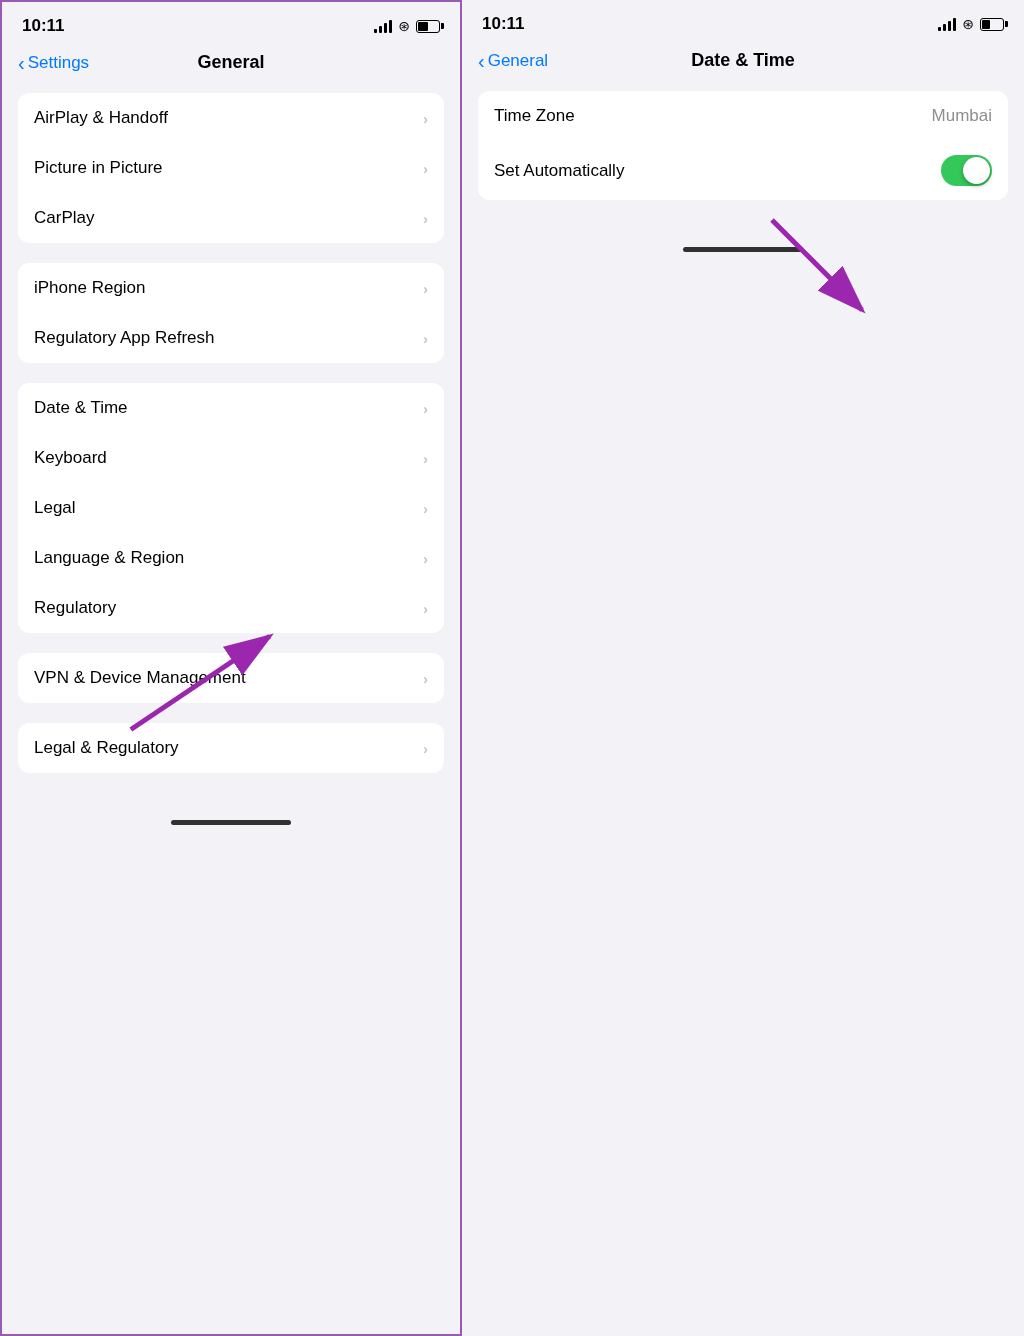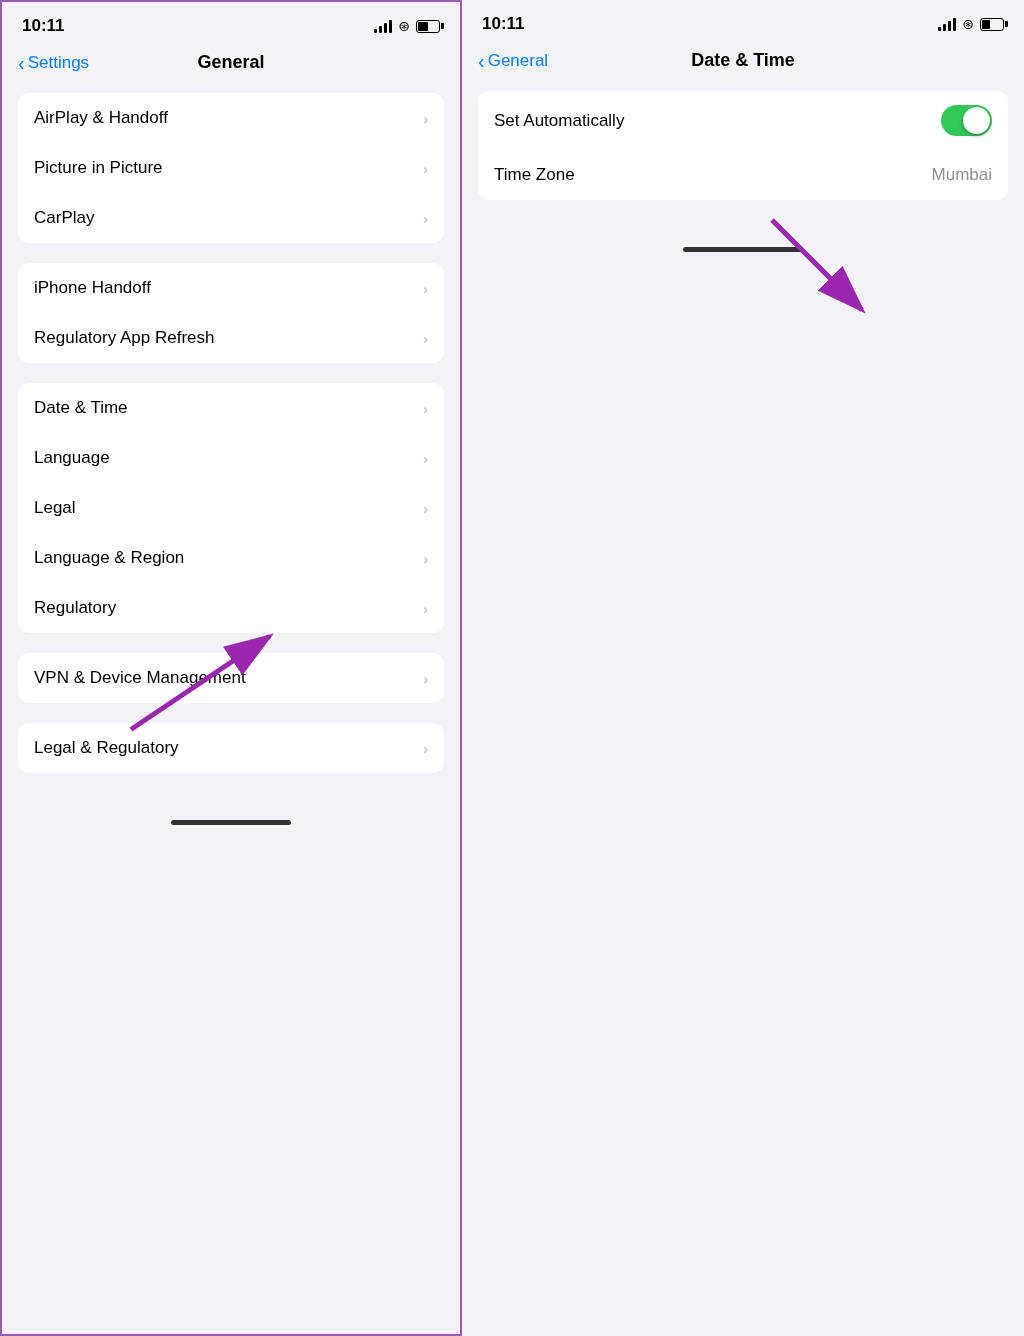--- a/index.html
+++ b/index.html
@@ -285,36 +285,36 @@
           <span class="chevron-right">›</span>
         </div>
         <div class="settings-row">
           <span class="row-label">CarPlay</span>
           <span class="chevron-right">›</span>
         </div>
       </div>
 
       <div class="settings-group">
         <div class="settings-row">
-          <span class="row-label">iPhone Handoff</span>
+          <span class="row-label">iPhone Region</span>
           <span class="chevron-right">›</span>
         </div>
         <div class="settings-row">
           <span class="row-label">Regulatory App Refresh</span>
           <span class="chevron-right">›</span>
         </div>
       </div>
 
       <div class="settings-group">
         <div class="settings-row">
           <span class="row-label">Date &amp; Time</span>
           <span class="chevron-right">›</span>
         </div>
         <div class="settings-row">
-          <span class="row-label">Language</span>
+          <span class="row-label">Keyboard</span>
           <span class="chevron-right">›</span>
         </div>
         <div class="settings-row">
           <span class="row-label">Legal</span>
           <span class="chevron-right">›</span>
         </div>
         <div class="settings-row">
           <span class="row-label">Language &amp; Region</span>
           <span class="chevron-right">›</span>
         </div>
@@ -381,30 +381,30 @@
       </div>
       <span class="nav-title">Date &amp; Time</span>
     </div>
 
     <div class="content">
 
       <div class="settings-group">
 
 
         <div class="settings-row">
+          <span class="row-label">Time Zone</span>
+          <div class="row-right">
+            <span class="row-value">Mumbai</span>
+          </div>
+        </div>
+
+        <div class="settings-row">
           <span class="row-label">Set Automatically</span>
           <div class="toggle on">
             <div class="toggle-knob"></div>
-          </div>
-        </div>
-
-        <div class="settings-row">
-          <span class="row-label">Time Zone</span>
-          <div class="row-right">
-            <span class="row-value">Mumbai</span>
           </div>
         </div>
       </div>
 
     </div>
 
     <div class="home-indicator">
       <div class="home-bar"></div>
     </div>
 

